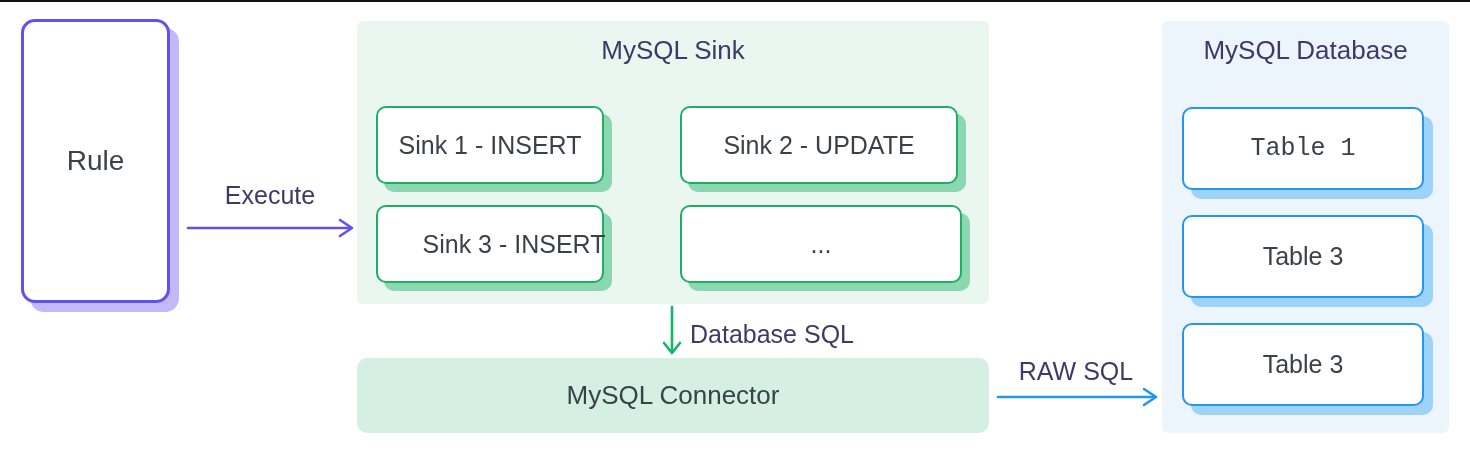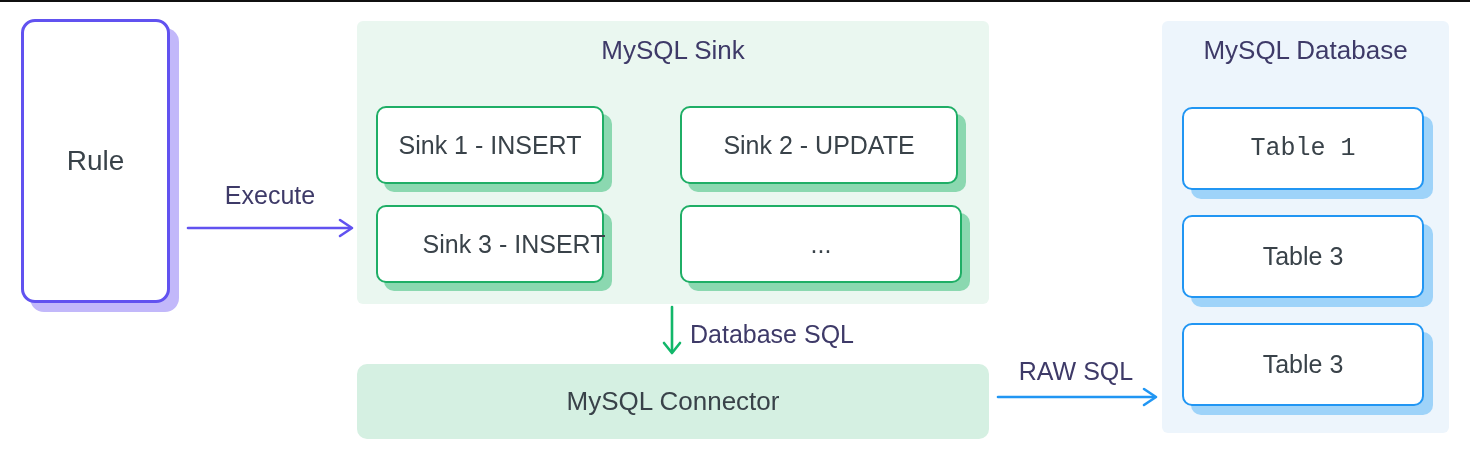--- a/index.html
+++ b/index.html
@@ -48,21 +48,21 @@
   .sink-pos-1{left:19px;top:85px;}
   .sink-pos-2{left:323px;top:85px;width:278px;}
   .sink-pos-3{left:19px;top:184px;padding-left:48px;}
   .sink-pos-4{left:323px;top:184px;width:282px;}
 
   
   .connector-box{
     position:absolute;left:357px;top:358px;width:632px;height:75px;
     background:var(--connector_bg);border-radius:10px;
     display:flex;align-items:center;justify-content:center;
-    font-size:26px;color:var(--box_text);margin-top:6px;
+    font-size:26px;color:var(--box_text);
   }
 
   
   .db-container{
     position:absolute;left:1162px;top:21px;width:287px;height:412px;
     background:var(--blue_bg);border-radius:6px;
   }
   .table-box{
     position:absolute;left:20px;width:242px;height:83px;box-sizing:border-box;
     background:#ffffff;border:2.5px solid var(--blue);border-radius:10px;

